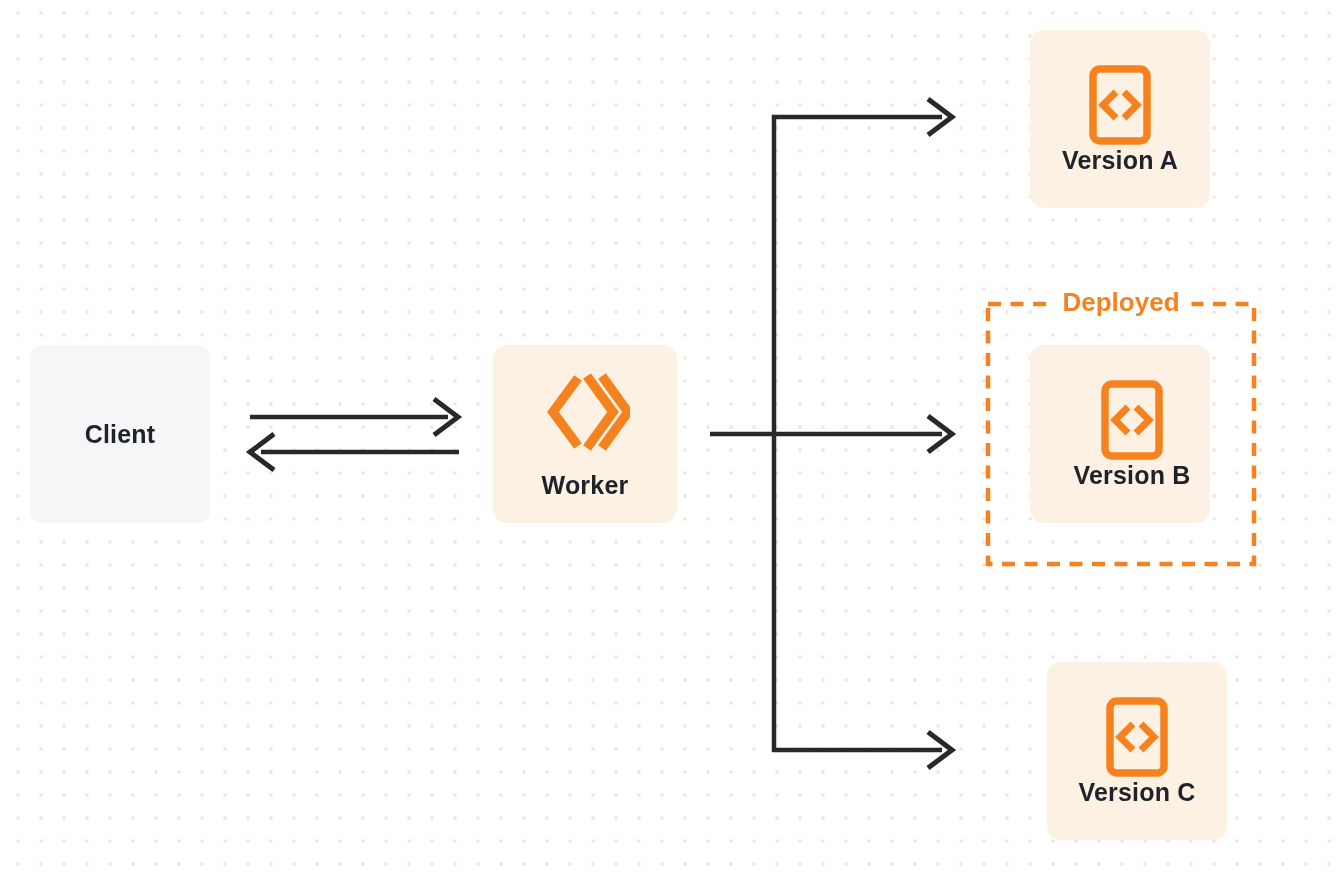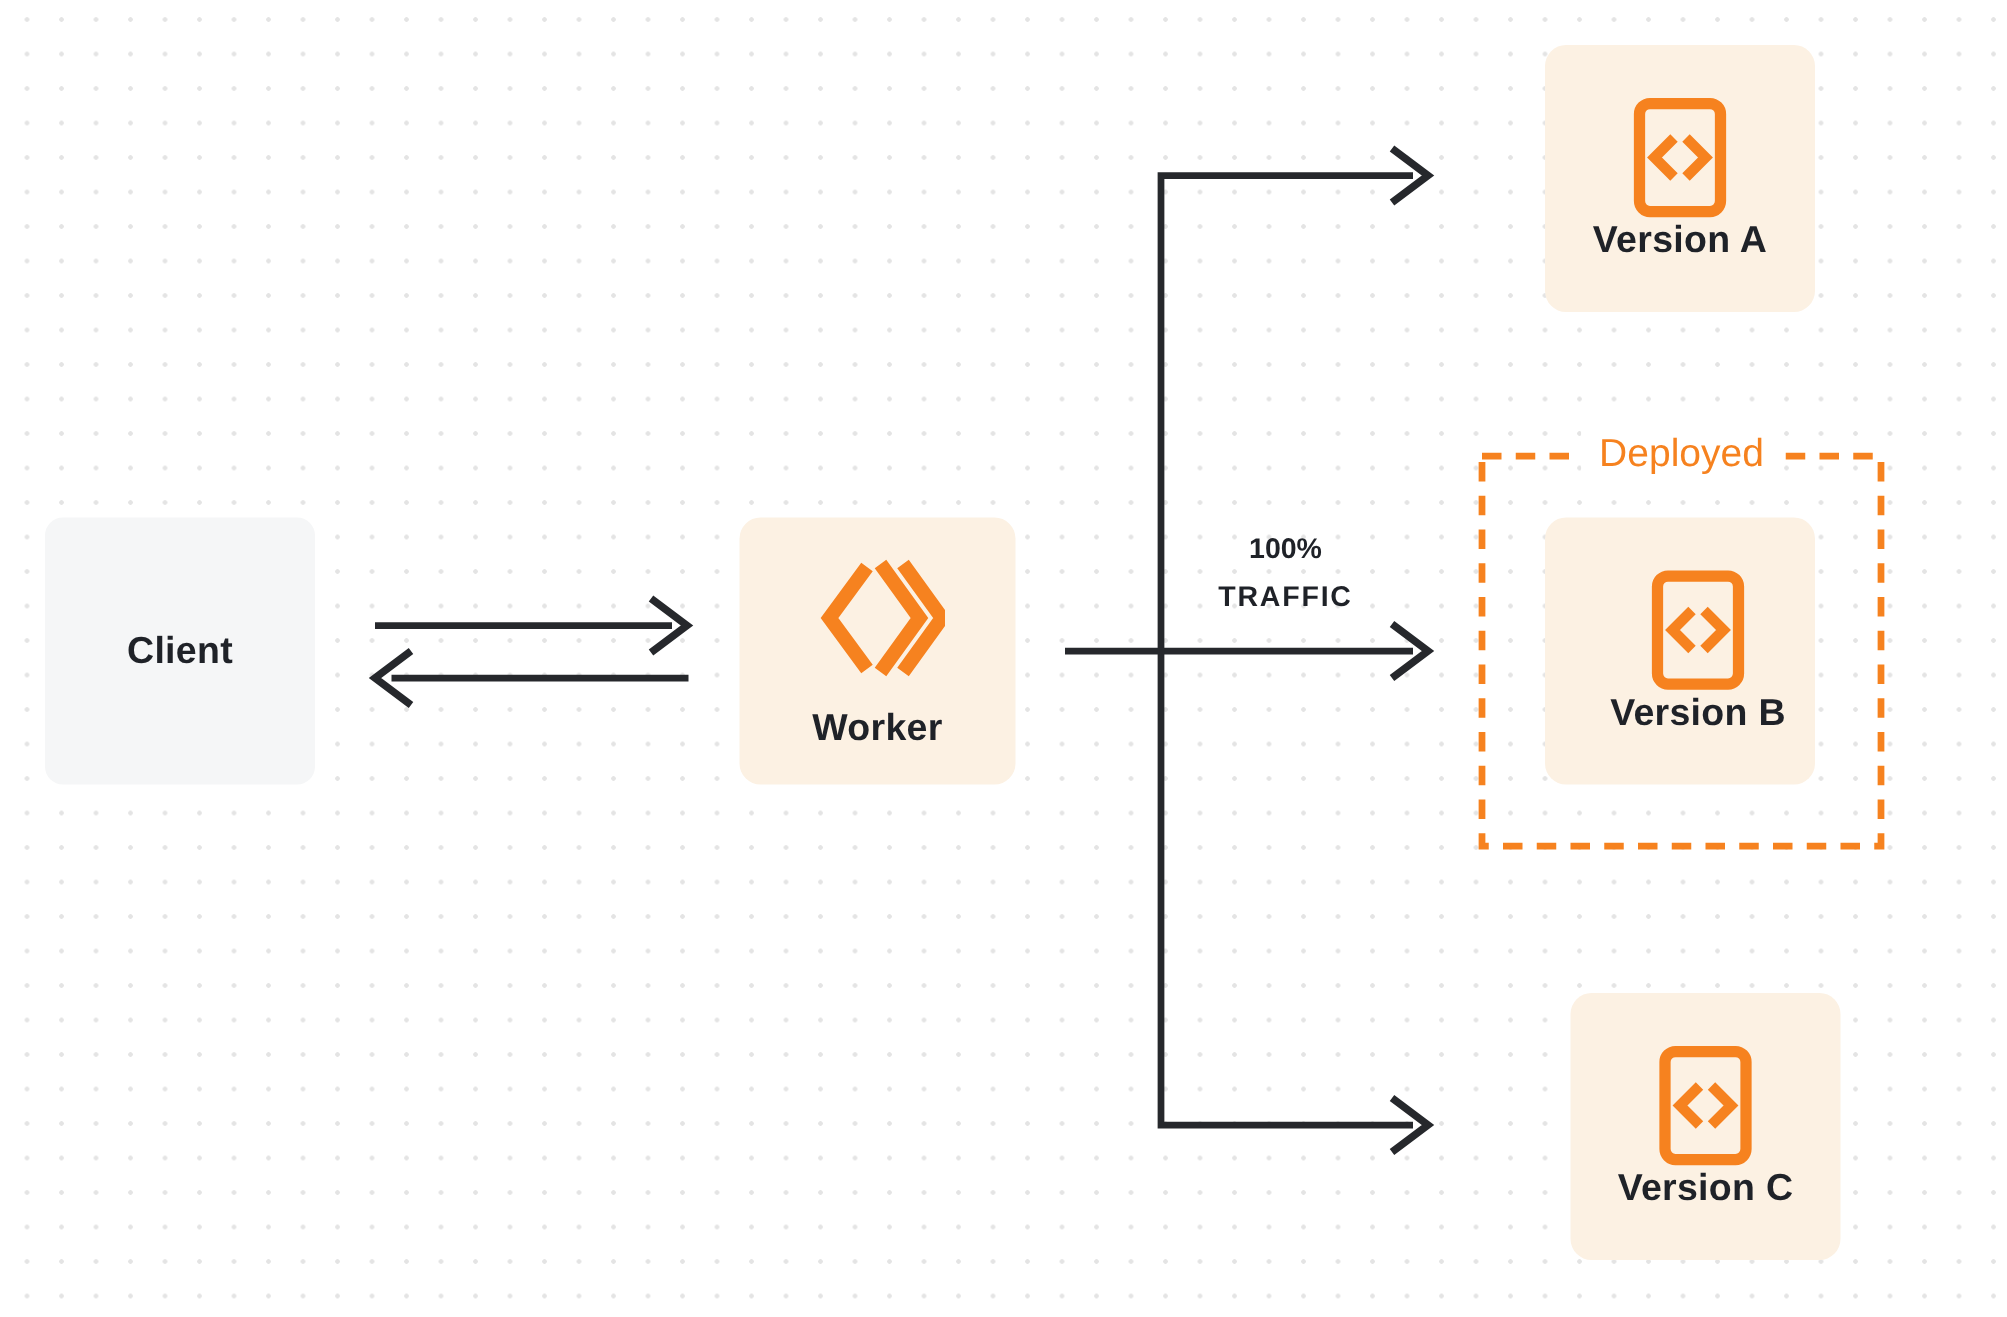--- a/index.html
+++ b/index.html
@@ -44,21 +44,21 @@
   .version-node{left:1030px;top:0;width:180px;height:178px;background:var(--node-box-bg);}
   .version-a{top:30px;}
   .version-b{top:345px;padding-left:24px;}
   .version-c{top:662px;margin-left:17px;}
   .icon{display:block;}
   .icon path,.icon rect{fill:none;stroke:var(--accent-orange);stroke-linejoin:miter;stroke-linecap:butt;}
 
   .deployed-label{
     position:absolute;z-index:3;left:1121px;top:302px;transform:translate(-50%,-50%);
     background:var(--page-bg);padding:0 12px;
-    font-size:26px;font-weight:400;color:var(--accent-orange);white-space:nowrap;
+    font-size:26px;font-weight:700;color:var(--accent-orange);white-space:nowrap;
   }
   .traffic-label{
     position:absolute;z-index:2;left:857px;top:351px;transform:translateX(-50%);
     text-align:center;color:var(--text-dark);font-weight:700;font-size:19px;
     line-height:32px;white-space:nowrap;
   }
   .traffic-label .line2{letter-spacing:1.2px;}
 </style>
 </head>
 <body>
@@ -78,24 +78,20 @@
 
     <path class="edge-line" d="M942 117 H774 V750 H942"></path>
     <path class="edge-head" d="M928 99 L952 117 L928 135"></path>
     <path class="edge-head" d="M928 732 L952 750 L928 768"></path>
 
     <rect class="deployed-stroke" x="988" y="304" width="266" height="260"></rect>
   </svg>
 
   <div class="deployed-label">Deployed</div>
 
-  <div class="traffic-label">
-    <div class="line1">100%</div>
-    <div class="line2">TRAFFIC</div>
-  </div>
 
   <div class="node worker-node">
     <svg class="icon" width="90" height="90" viewBox="0 0 90 90" aria-hidden="true">
       <path d="M38 9 L13 43 L38 77" stroke-width="9.5"></path>
       <path d="M47 7 L73 43 L47 79" stroke-width="9.5"></path>
       <path d="M62 7 L88 43 L62 79" stroke-width="9.5"></path>
     </svg>
     <div class="node-label">Worker</div>
   </div>
 

